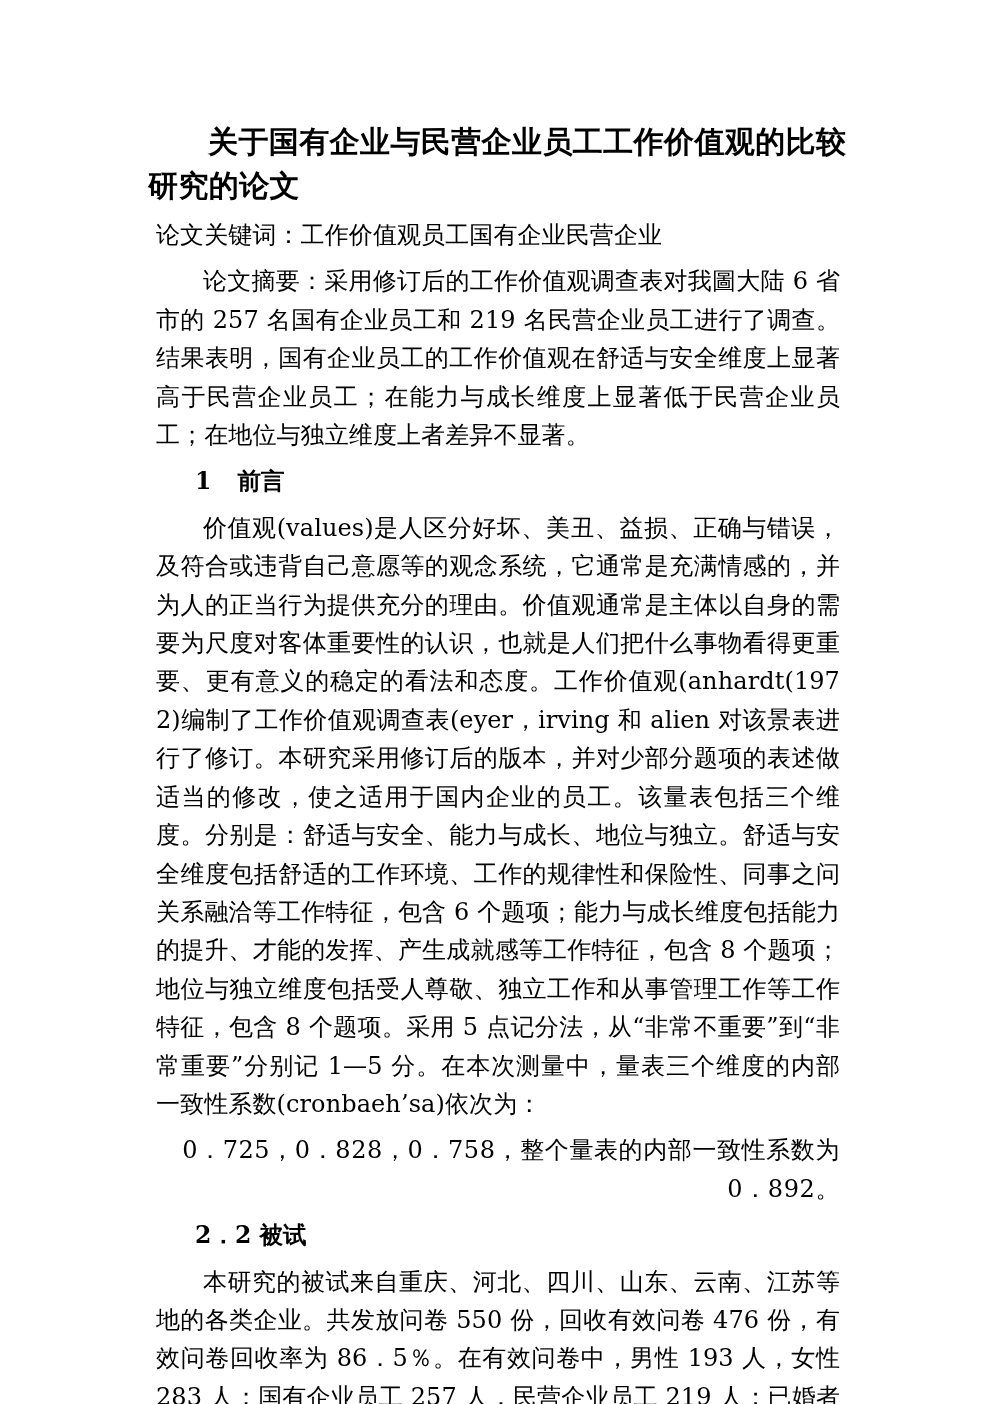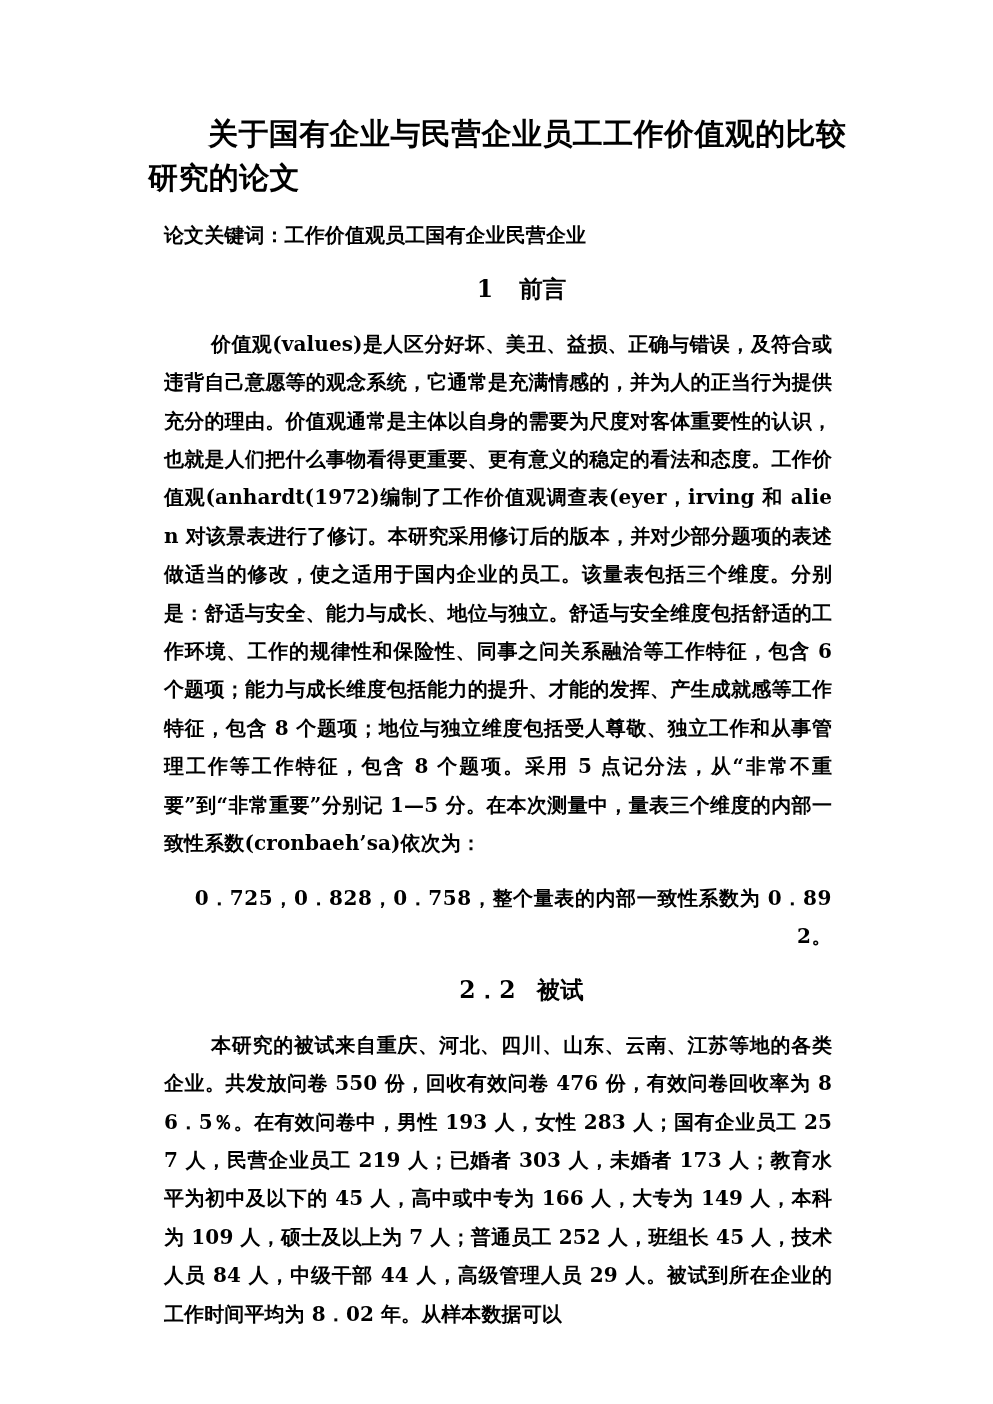--- a/index.html
+++ b/index.html
@@ -34,78 +34,78 @@
     width: 700px;
   }
 
   
   .doc-title {
     font-size: 30px;
     line-height: 44px;
     font-weight: 600;
     text-indent: 60px;
     letter-spacing: 0.4px;
-    margin: 8px 0 2px 0;
+    margin: 16px 0 2px 0;
     text-align: left;
     word-break: break-all;
   }
 
   
   .para {
-    font-size: 20px;
+    font-size: 24px;
     line-height: 38.4px;
-    font-weight: 700;
+    font-weight: 400;
     text-align: justify;
     text-justify: inter-ideograph;
     text-indent: 47px;
-    margin: 16px;
+    margin: 8px;
     letter-spacing: 0.1px;
     word-break: break-all;
   }
 
   
   .para.flush {
     text-indent: 0;
     text-align: left;
   }
 
   
   .heading {
     font-size: 23.5px;
     line-height: 38.4px;
     font-weight: 600;
     text-indent: 47px;
     margin: 0;
     letter-spacing: 0.1px;
-    text-align: center;
   }
   .heading .num {
     margin-right: 26px;
   }
   .heading .num-tight {
-    margin-right: 21px;
+    margin-right: 8px;
   }
 
   
   .para.coef {
     text-indent: 0;
     text-align: right;
     letter-spacing: 0.6px;
   }
 </style>
 </head>
 <body>
 
 <div class="page">
   <div class="text-block">
 
     <h1 class="doc-title">关于国有企业与民营企业员工工作价值观的比较研究的论文</h1>
 
     <p class="para flush">论文关键词：工作价值观员工国有企业民营企业</p>
 
+    <p class="para">论文摘要：采用修订后的工作价值观调查表对我圖大陆 6 省市的 257 名国有企业员工和 219 名民营企业员工进行了调查。结果表明，国有企业员工的工作价值观在舒适与安全维度上显著高于民营企业员工；在能力与成长维度上显著低于民营企业员工；在地位与独立维度上者差异不显著。</p>
 
     <div class="heading">
       <span class="num">1</span><span>前言</span>
     </div>
 
     <p class="para">价值观(values)是人区分好坏、美丑、益损、正确与错误，及符合或违背自己意愿等的观念系统，它通常是充满情感的，并为人的正当行为提供充分的理由。价值观通常是主体以自身的需要为尺度对客体重要性的认识，也就是人们把什么事物看得更重要、更有意义的稳定的看法和态度。工作价值观(anhardt(1972)编制了工作价值观调查表(eyer，irving 和 alien 对该景表进行了修订。本研究采用修订后的版本，并对少部分题项的表述做适当的修改，使之适用于国内企业的员工。该量表包括三个维度。分别是：舒适与安全、能力与成长、地位与独立。舒适与安全维度包括舒适的工作环境、工作的规律性和保险性、同事之问关系融洽等工作特征，包含 6 个题项；能力与成长维度包括能力的提升、才能的发挥、产生成就感等工作特征，包含 8 个题项；地位与独立维度包括受人尊敬、独立工作和从事管理工作等工作特征，包含 8 个题项。采用 5 点记分法，从“非常不重要”到“非常重要”分别记 1—5 分。在本次测量中，量表三个维度的内部一致性系数(cronbaeh’sa)依次为：</p>
 
     <p class="para coef">0．725，0．828，0．758，整个量表的内部一致性系数为 0．892。</p>
 
 

